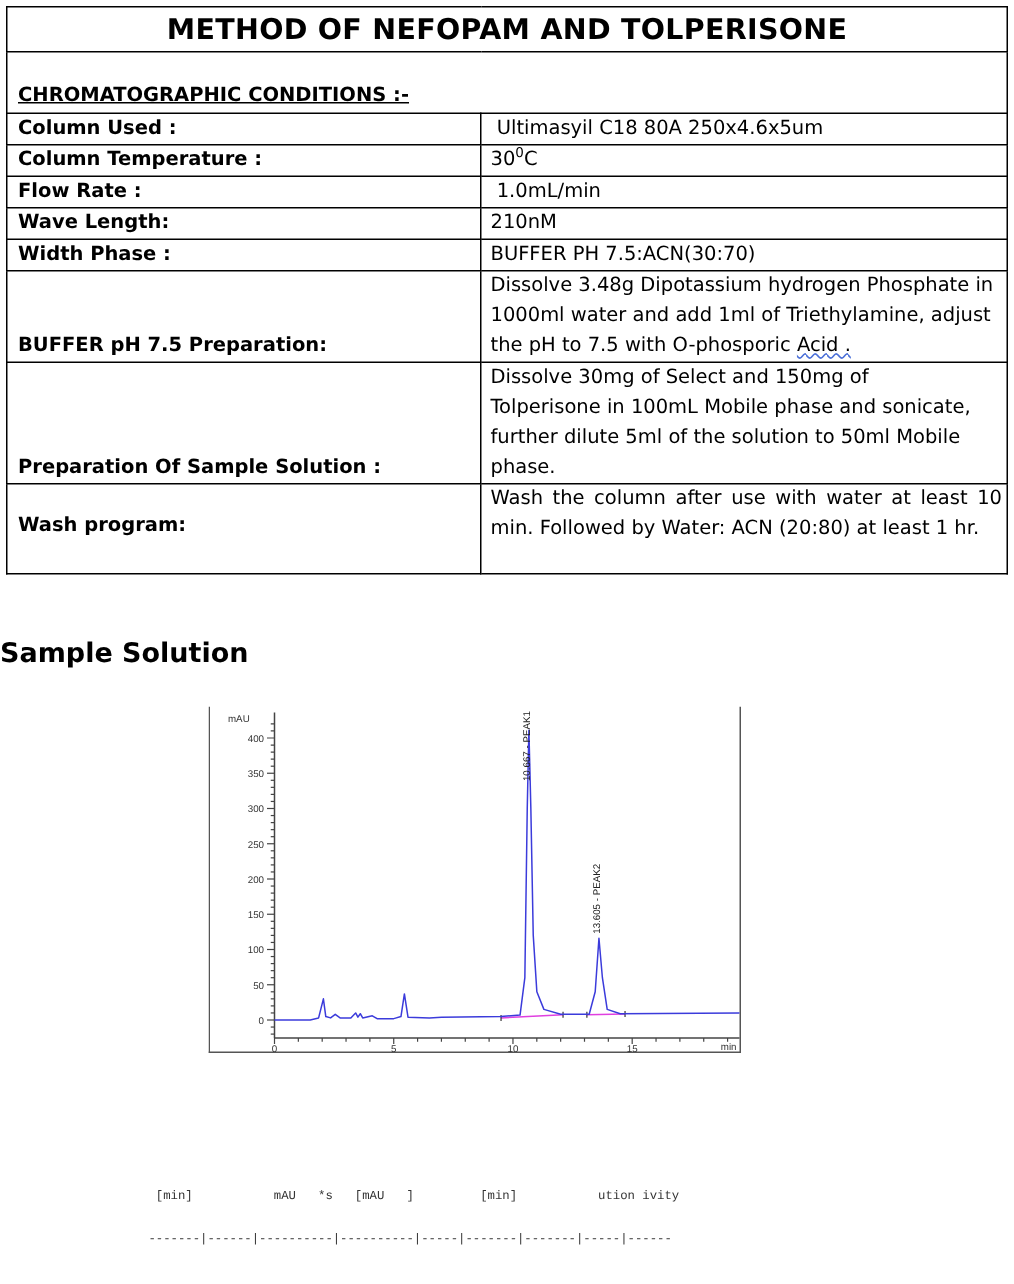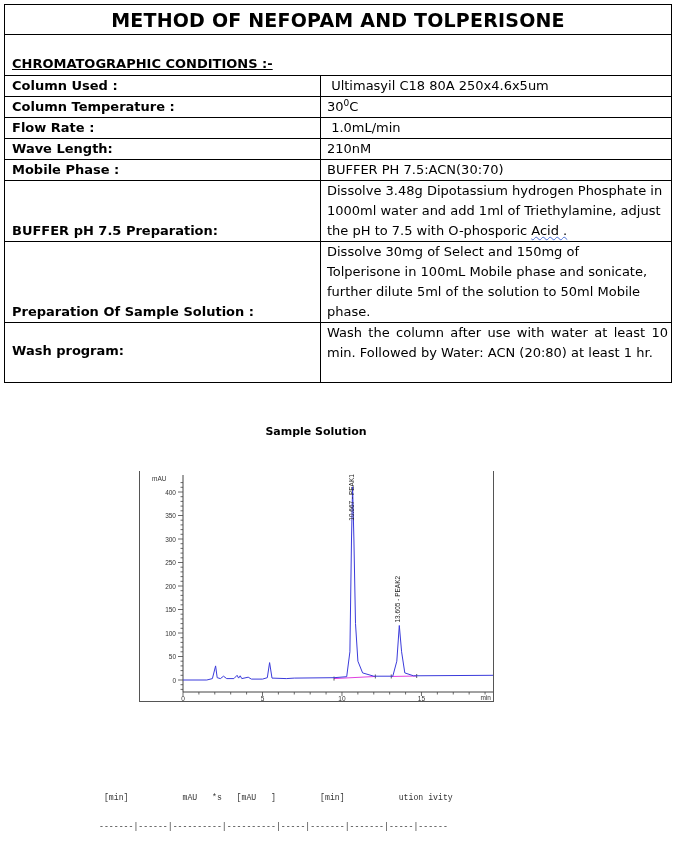--- a/index.html
+++ b/index.html
@@ -10,22 +10,22 @@
   .doc-table td { border:1px solid #000; padding:0 0 0 7px; vertical-align:bottom; line-height:20px;margin-top:24px; }
   .doc-table td.title { text-align:center; font-size:19px; font-weight:bold; height:29px; vertical-align:middle; padding:0; letter-spacing:0.2px; }
   .doc-table td.section { height:39px; font-weight:bold; text-decoration:underline; padding-bottom:1px; }
   .doc-table td.label { font-weight:bold; width:309px; }
   .doc-table td.val { padding-left:6px; }
   .doc-table td.val.wrap { vertical-align:top; padding-right:3px; }
   .doc-table tr.r20 td { height:19px; }
   .squiggle { text-decoration:underline wavy #4a6fd8; text-decoration-thickness:1px; }
   sup { font-size:9px; line-height:0; }
 
-  .chart-title { position:absolute; left:0; width:632px; top:425px; text-align:center;
-                 font-family:"DejaVu Sans", sans-serif; font-weight:bold; font-size:11px; }
+  .chart-title { position:absolute; left:0; width:632px; top:425px; text-align:left;
+                 font-family:"DejaVu Sans", sans-serif; font-weight:bold; font-size:18px; }
   .chart-wrap { position:absolute; left:139px; top:471px; width:355px; height:231px; }
   .chart-wrap svg { display:block; }
 
   .results { position:absolute; left:99px; top:774px; font-family:"Liberation Mono", monospace;
              font-size:8.2px; line-height:9.6px; color:#333; white-space:pre; }
 </style>
 </head>
 <body>
 
 <table class="doc-table">
@@ -50,21 +50,21 @@
   </tr>
   <tr class="r20">
     <td class="label">Flow Rate :</td>
     <td class="val" style="white-space:pre"> 1.0mL/min</td>
   </tr>
   <tr class="r20">
     <td class="label">Wave Length:</td>
     <td class="val">210nM</td>
   </tr>
   <tr class="r20">
-    <td class="label">Mobile Phase :</td>
+    <td class="label">Width Phase :</td>
     <td class="val">BUFFER PH 7.5:ACN(30:70)</td>
   </tr>
   <tr>
     <td class="label" style="height:59px">BUFFER pH 7.5 Preparation:</td>
     <td class="val wrap">
       <div>Dissolve 3.48g Dipotassium hydrogen Phosphate in</div>
       <div>1000ml water and add 1ml of Triethylamine, adjust</div>
       <div><span style="white-space:pre">the pH to 7.5 with O-phosporic </span><span class="squiggle">Acid .</span></div>
     </td>
   </tr>

